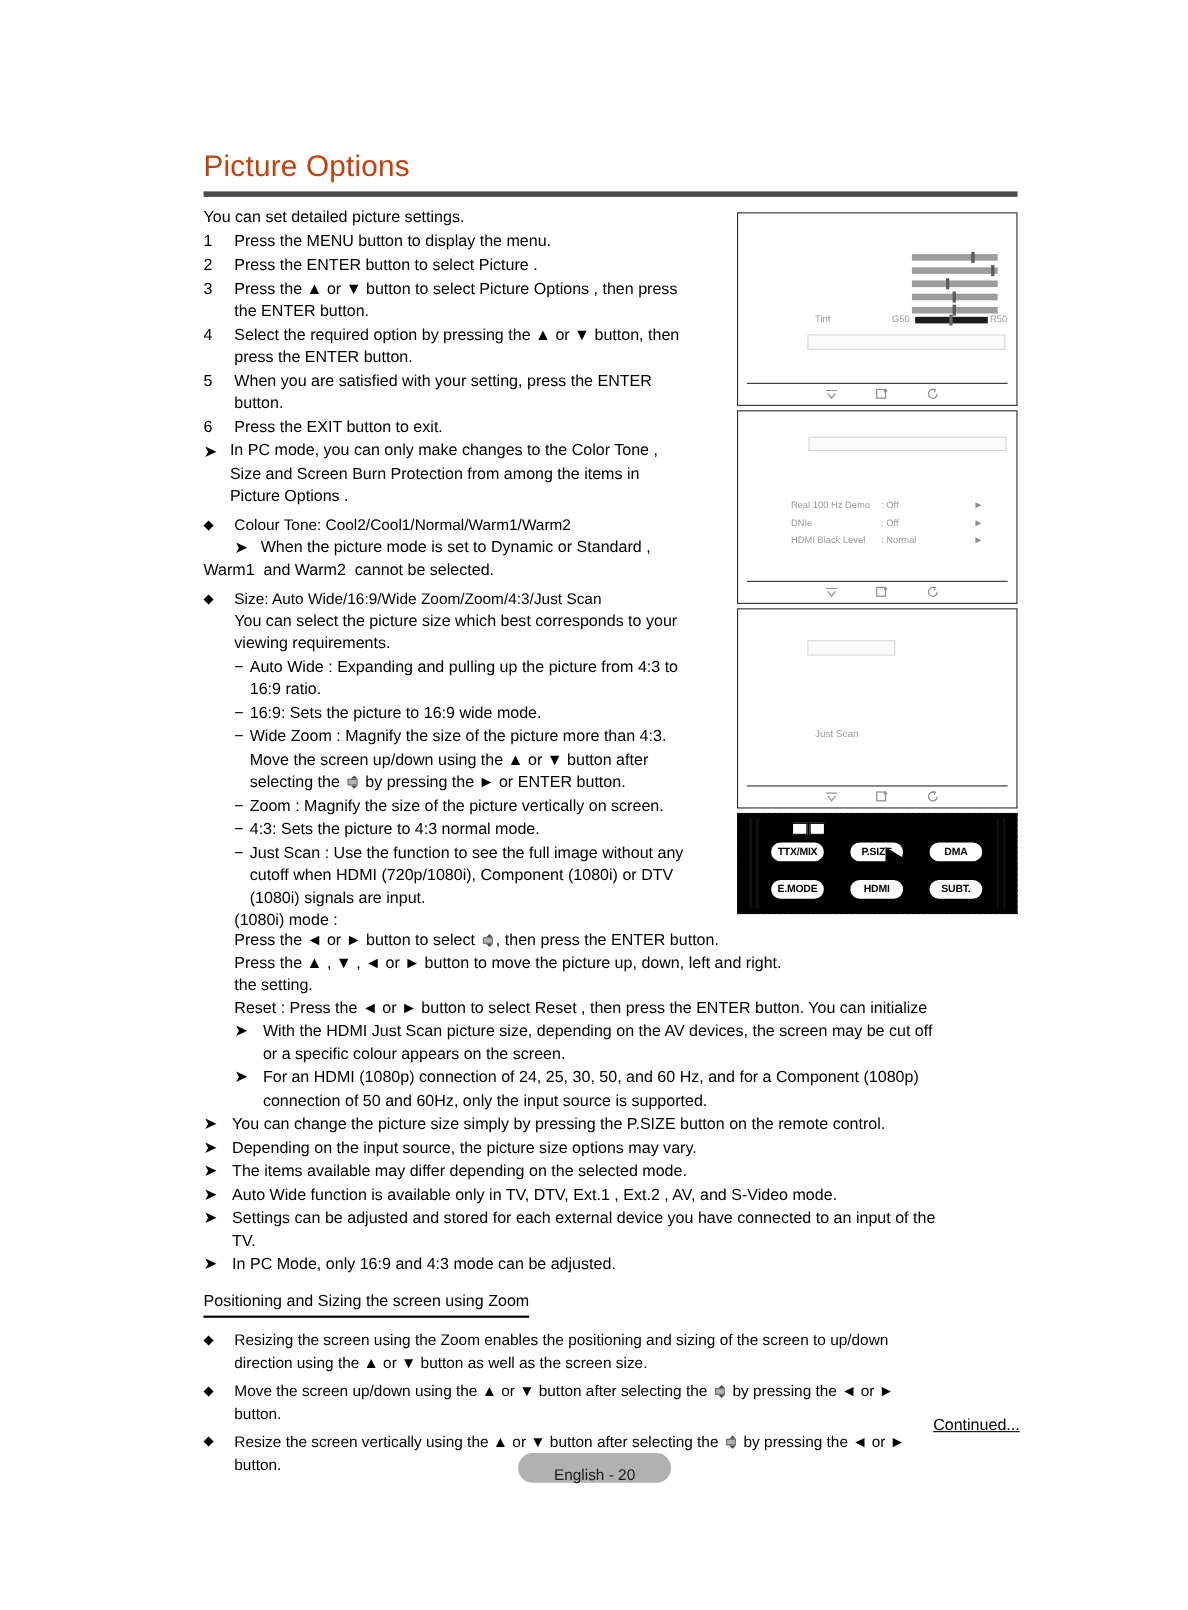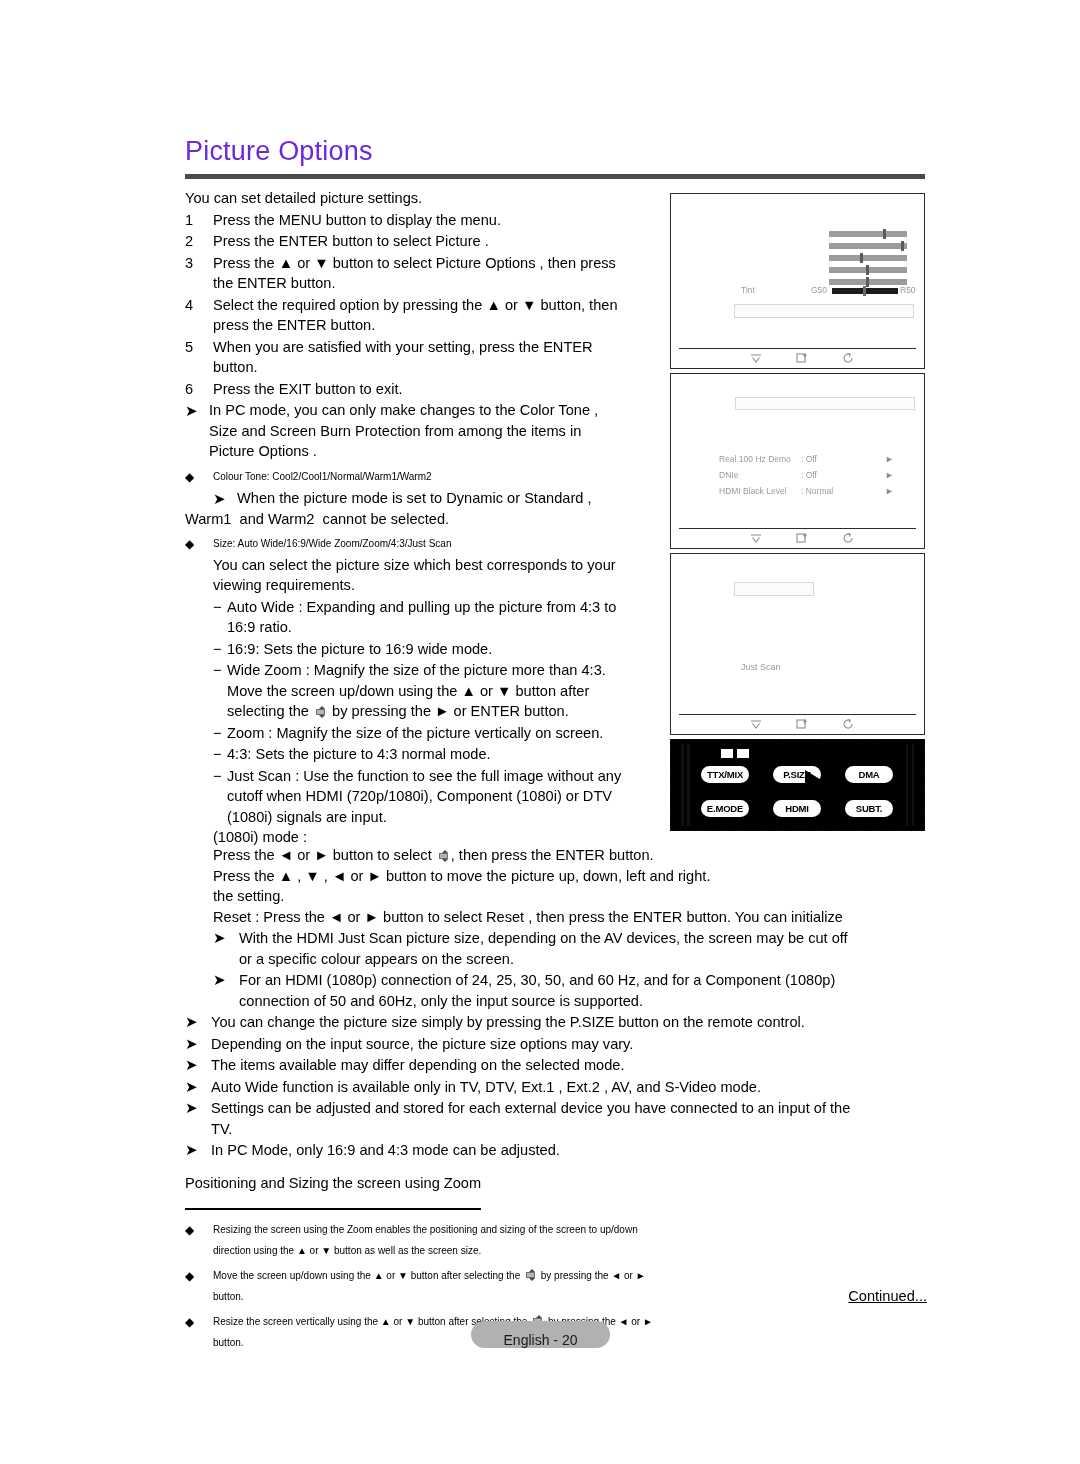--- a/index.html
+++ b/index.html
@@ -23,21 +23,21 @@
   }
 
   
   .title {
     position: absolute;
     left: 185px;
     top: 136px;
     font-size: 27px;
     font-weight: 400;
     letter-spacing: 0.2px;
-    color: #6d28d9;
+    color: #c2410c;
   }
   .title-rule {
     position: absolute;
     left: 185px;
     top: 174px;
     width: 740px;
     height: 5px;
     background: #4a4a4a;
   }
 
@@ -102,21 +102,21 @@
   .dia {
     display: flex;
     margin-top: 5px;
   }
   .dia .mk {
     width: 28px;
     flex: 0 0 28px;
     font-size: 12px;
     line-height: 20.5px;
   }
-  .dia .txt { flex: 1; font-size: 10px; line-height: 20.5px; }
+  .dia .txt { flex: 1; font-size: 14px; line-height: 20.5px; }
 
   
   .dash {
     display: flex;
     margin-top: 1px;
     padding-left: 28px;
   }
   .dash .mk { width: 14px; flex: 0 0 14px; font-size: 14.6px; line-height: 20.5px; }
   .dash .txt { flex: 1; font-size: 14.6px; line-height: 20.5px; }
 
@@ -141,21 +141,21 @@
     border-left: 3px solid transparent; border-right: 3px solid transparent; border-bottom: 3px solid #4a4a4a; }
   .padicon .dn { left: 4px; bottom: 0px; width: 0; height: 0; background: none;
     border-left: 3px solid transparent; border-right: 3px solid transparent; border-top: 3px solid #4a4a4a; }
 
   
   .sect-head {
     position: relative;
     font-size: 14.6px;
     line-height: 20.5px;
     display: inline-block;
-    padding-bottom: 15px;
+    padding-bottom: 3px;
     border-bottom: 2.5px solid #000;
   }
 
   
   .continued {
     position: absolute;
     right: 153px;
     top: 1288px;
     font-size: 14.6px;
     text-decoration: underline;

